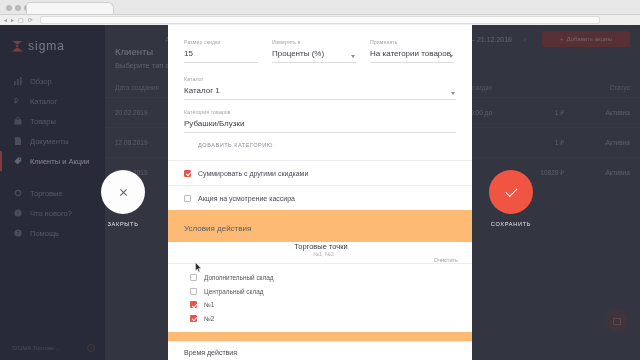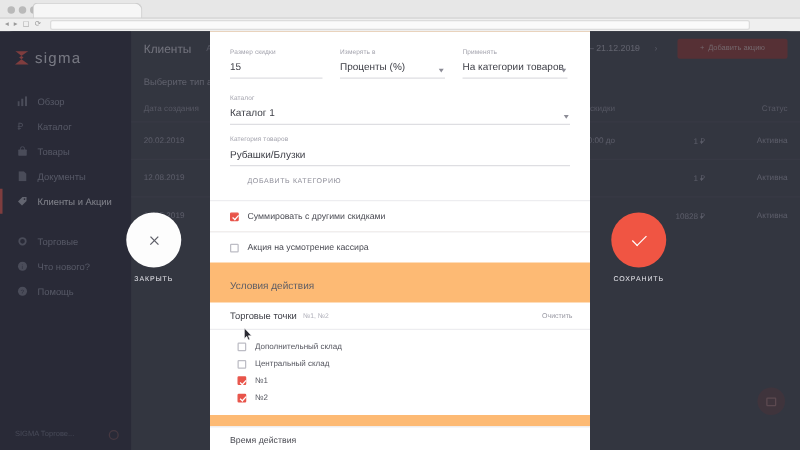--- a/index.html
+++ b/index.html
@@ -44,21 +44,21 @@
   .nav-ico { width:8px; height:8px; display:inline-block; opacity:.75; }
   .nav-sep { height:12px; }
   .sb-footer { position:absolute; left:0; bottom:8px; width:105px;
       display:flex; align-items:center; justify-content:space-between;
       padding:0 10px 0 12px; color:#6e7082; font-size:6px; }
   .sb-dot { width:8px; height:8px; border-radius:50%; border:1px solid #6b4a50; }
 
   
   .content { position:absolute; left:105px; top:0; right:0; height:335px; background:#42454f; }
   .content-head { position:relative; height:33px; }
-  .c-title { position:absolute; left:10px; top:9px; color:#c9cad2; font-size:9.5px; }
+  .c-title { position:absolute; left:10px; top:21px; color:#c9cad2; font-size:9.5px; }
   .c-tab2 { position:absolute; left:60px; top:11px; color:#8b8d99; font-size:7px; }
   .daterange { position:absolute; right:128px; top:11px; color:#a8aab4; font-size:7px; white-space:nowrap; }
   .dr-arrows { position:absolute; right:108px; top:11px; color:#8b8d99; font-size:7px; letter-spacing:6px; }
   .add-btn { position:absolute; right:10px; top:6px; width:88px; height:16px; border-radius:2px;
       background:#8e3836; color:#cfb0ae; font-size:6px; display:flex; align-items:center;
       justify-content:center; gap:3px; }
   .filter-row { position:absolute; left:10px; top:36px; color:#9fa1ac; font-size:7.5px; }
   .tbl { position:absolute; left:0; top:52px; right:0; }
   .tbl-head { display:flex; height:20px; align-items:center; color:#8b8d99; font-size:6.5px; }
   .tbl-row { display:flex; height:30px; align-items:center; color:#9b9daa; font-size:6.5px;
@@ -106,21 +106,21 @@
       position:relative; flex:none; }
   .chk.on { background:#e8544a; border-color:#e8544a; }
   .chk.on::after { content:""; position:absolute; left:1.5px; top:0.5px; width:2px; height:4px;
       border:solid #fff; border-width:0 1px 1px 0; transform:rotate(42deg); }
   .chk-lbl { font-size:7px; color:#4a4b53; }
 
   .sec-title { font-size:8px; color:#5b5c65; padding:14px 0 9px 16px; }
 
   .panel { background:#fff; }
   .panel-head { display:flex; align-items:center; height:22px; padding:0 14px 0 16px;
-      border-bottom:1px solid #ededf0; }
+      border-bottom:1px solid #ededf0;flex-direction:column; }
   .panel-title { font-size:7.5px; color:#3f4048; }
   .panel-sub { font-size:5.4px; color:#b0b0ba; margin-left:5px; }
   .panel-clear { margin-left:auto; font-size:5.6px; color:#9a9aa4; }
   .opt-row { display:flex; align-items:center; gap:7px; height:13.5px; padding-left:22px; }
   .opt-lbl { font-size:6.4px; color:#55565f; }
   .panel-pad { height:7px; }
 
   .strip { background:#fff; height:22px; display:flex; align-items:center;
       padding-left:16px; font-size:7px; color:#4a4b53; border-top:1px solid #ededf0; }
   .spacer { height:9px; }

